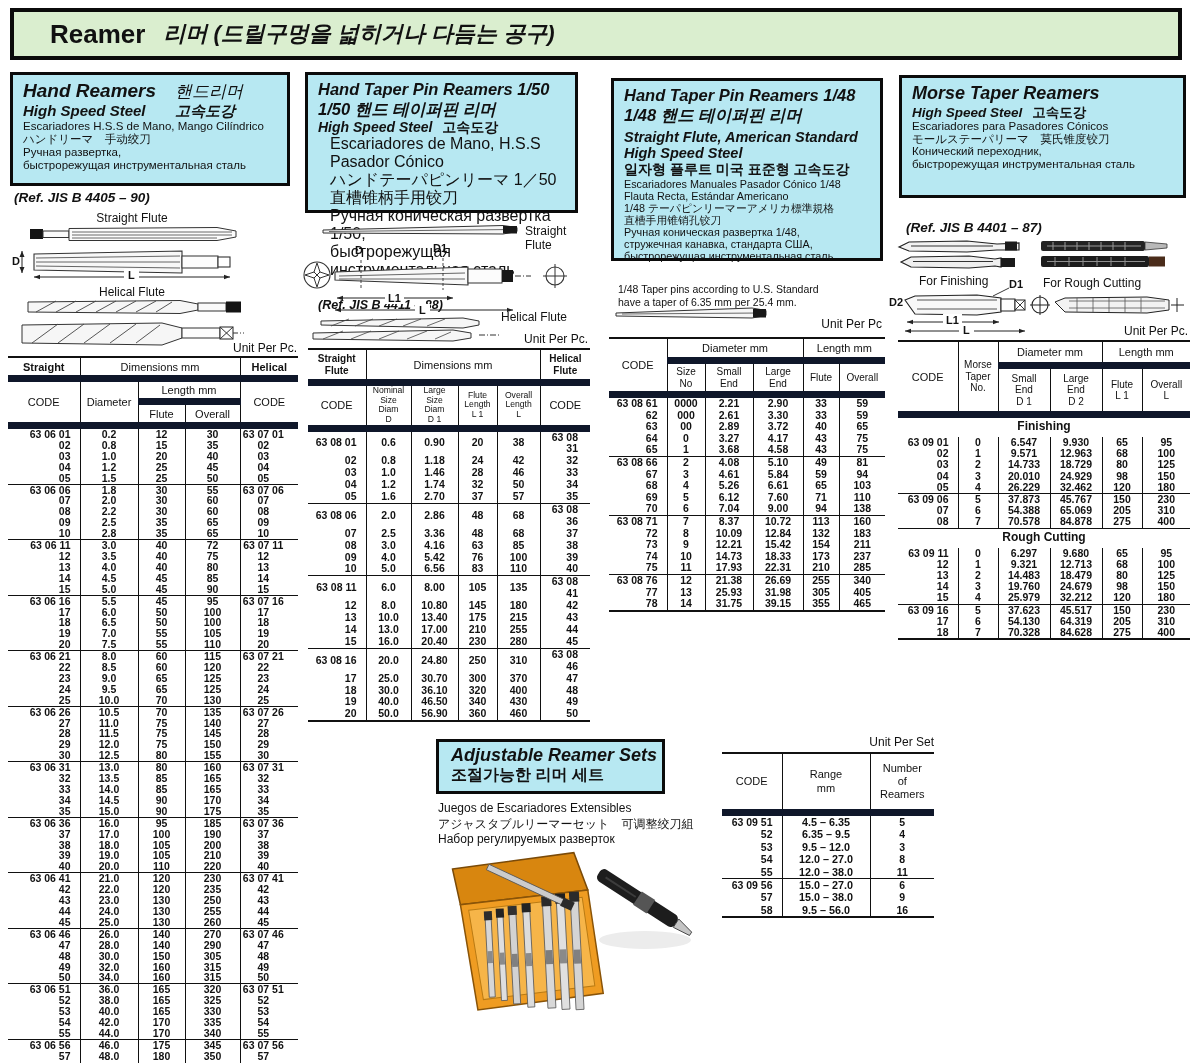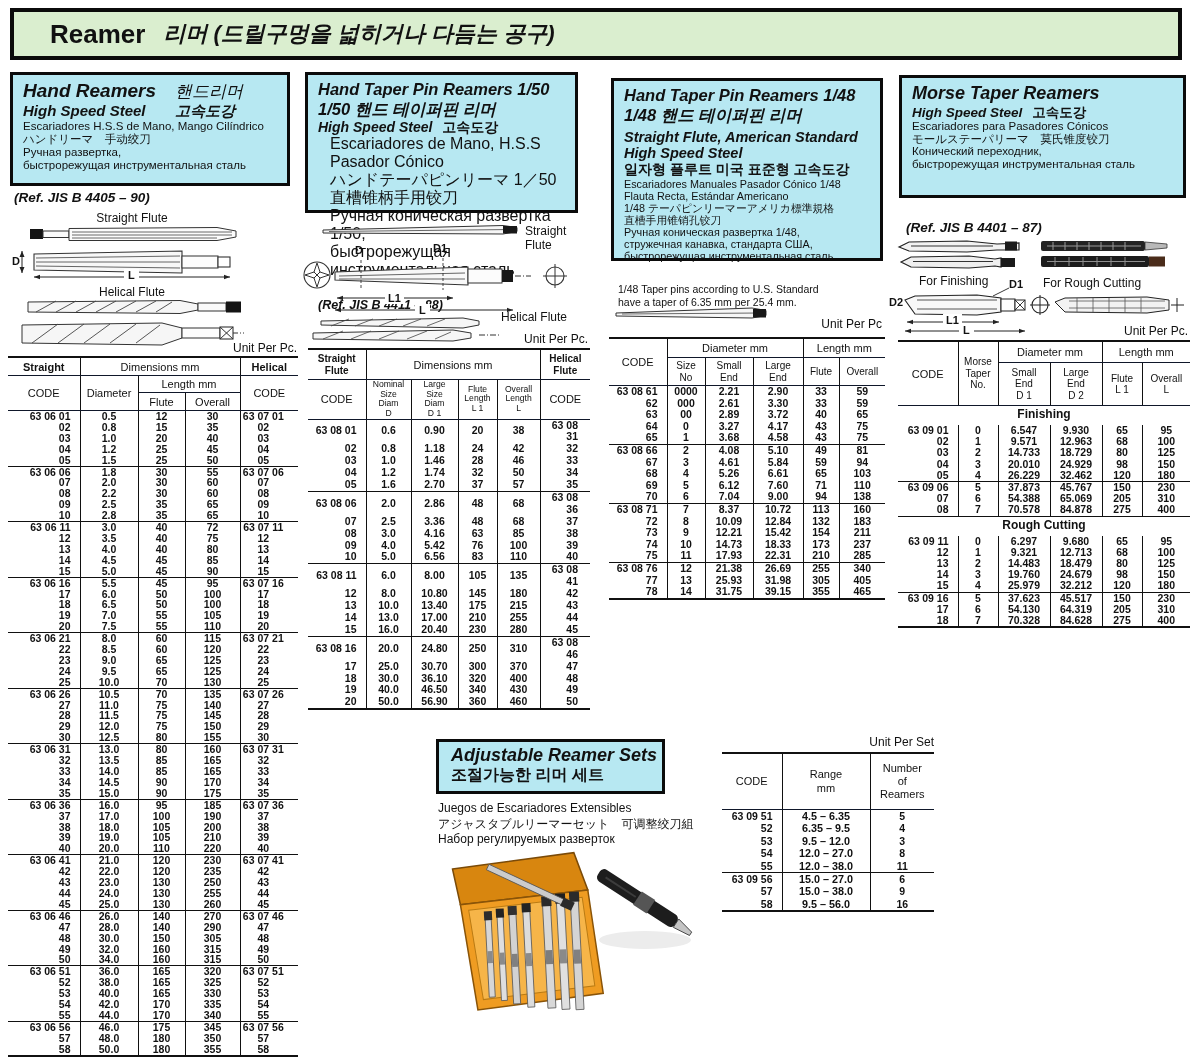--- a/index.html
+++ b/index.html
@@ -44,21 +44,21 @@
   .diaglabel{font-size:12px;}
   .unitlabel{font-size:12px;text-align:right;}
   .dimlabel{font-size:11px;font-weight:bold;}
   svg{display:block;}
 
   
   table.cat{border-collapse:collapse;table-layout:fixed;border-top:2px solid #111;border-bottom:2.4px solid #111;}
   table.cat th,table.cat td{border-left:1px solid #111;border-right:1px solid #111;padding:0;white-space:pre-line;}
   table.cat tr>*:first-child{border-left:none;}
   table.cat tr>*:last-child{border-right:none;}
-  table.cat thead th{font-weight:normal;font-size:11px;text-align:center;vertical-align:middle;border-bottom:1px solid #0f172a;}
+  table.cat thead th{font-weight:normal;font-size:11px;text-align:center;vertical-align:middle;border-bottom:7px solid #0f172a;}
   table.cat thead{border-bottom:1.8px solid #111;}
   table.cat th.b{font-weight:bold;}
   table.cat td{font-weight:bold;font-size:10.5px;text-align:center;vertical-align:middle;}
   table.cat td:first-child{text-align:right;padding-right:9px;}
   table.cat tr.grp td{border-top:1.6px solid #111;}
   table.cat th.tiny{font-size:8.6px;line-height:1.12;}
   table.cat th.small{font-size:10px;line-height:1.15;}
 
   .t1tab{left:8px;top:356px;width:290px;}
   .t1tab td{height:10.9px;line-height:10.9px;}
@@ -197,21 +197,21 @@
       <th rowspan="2">CODE</th>
     </tr>
     <tr>
       <th>Flute</th>
       <th>Overall</th>
     </tr>
   </thead>
   <tbody>
       <tr>
         <td>63 06 01</td>
-        <td>0.5</td>
+        <td>0.2</td>
         <td>12</td>
         <td>30</td>
         <td>63 07 01</td>
       </tr>
       <tr>
         <td>02</td>
         <td>0.8</td>
         <td>15</td>
         <td>35</td>
         <td>02</td>

